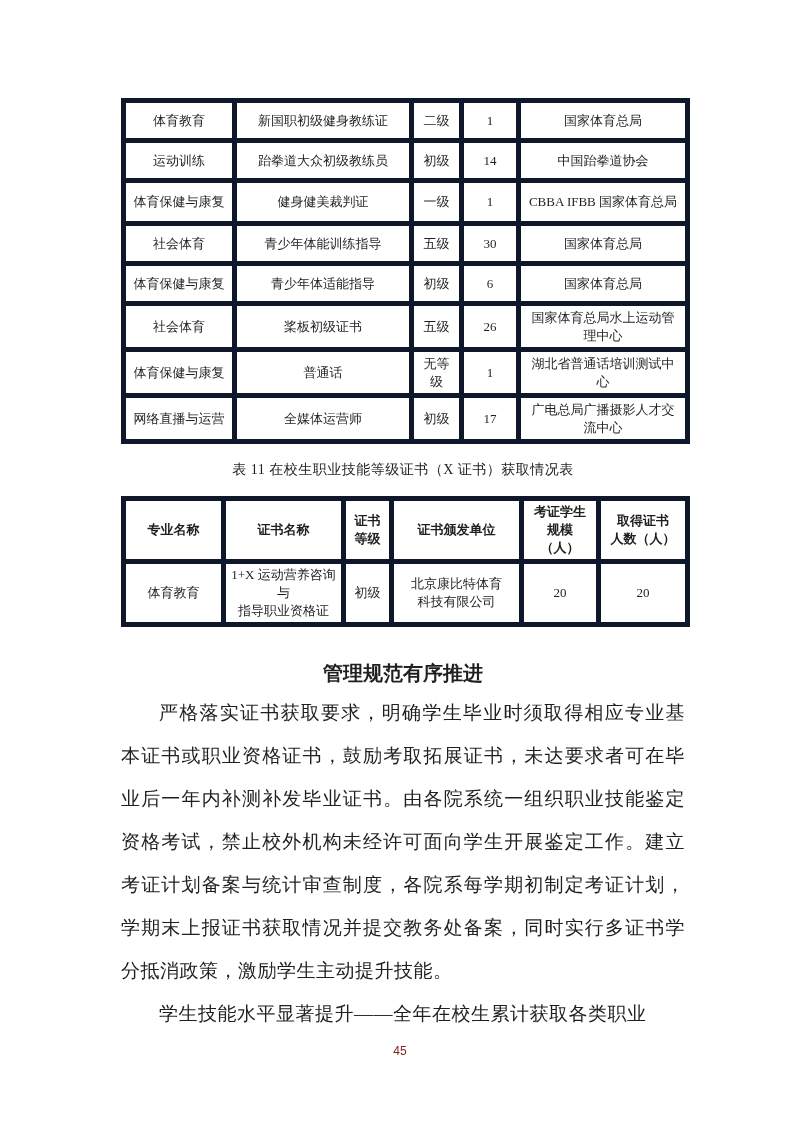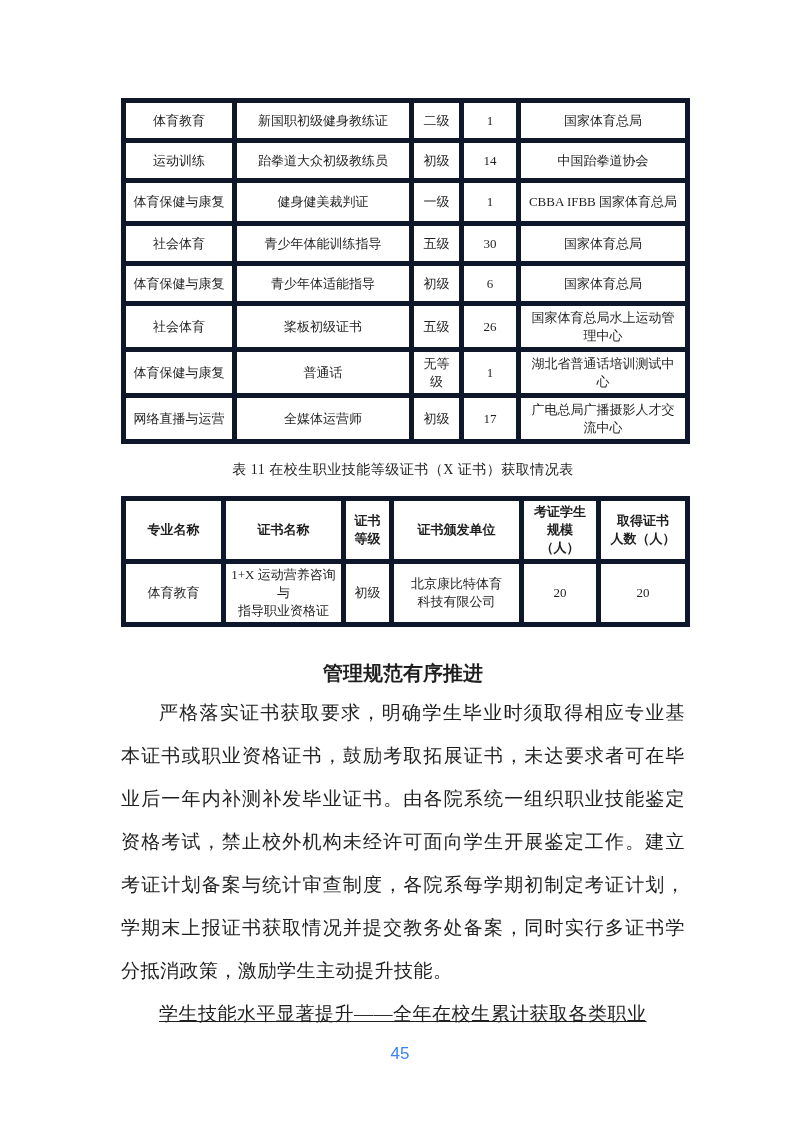--- a/index.html
+++ b/index.html
@@ -54,29 +54,29 @@
     text-align:center;
   }
   .body-para {
     margin:4px 0 0 0;
     font-size:19px;
     line-height:43px;
     text-align:justify;
     text-indent:2em;
     letter-spacing:0.5px;
   }
-  .body-para.second { margin-top:0;text-decoration:underline; }
+  .body-para.second { margin-top:0; }
   .page-number {
     position:absolute;
     left:0; right:0;
     top:1044px;
     text-align:center;
-    font-size:17px;
+    font-size:12px;
     font-family:"Liberation Sans","DejaVu Sans",sans-serif;
-    color:#3b82f6;
+    color:#7f1d1d;
   }
 </style>
 </head>
 <body>
 
 <div class="page">
   <div class="content">
 
     <table class="doc-table">
       <colgroup>

